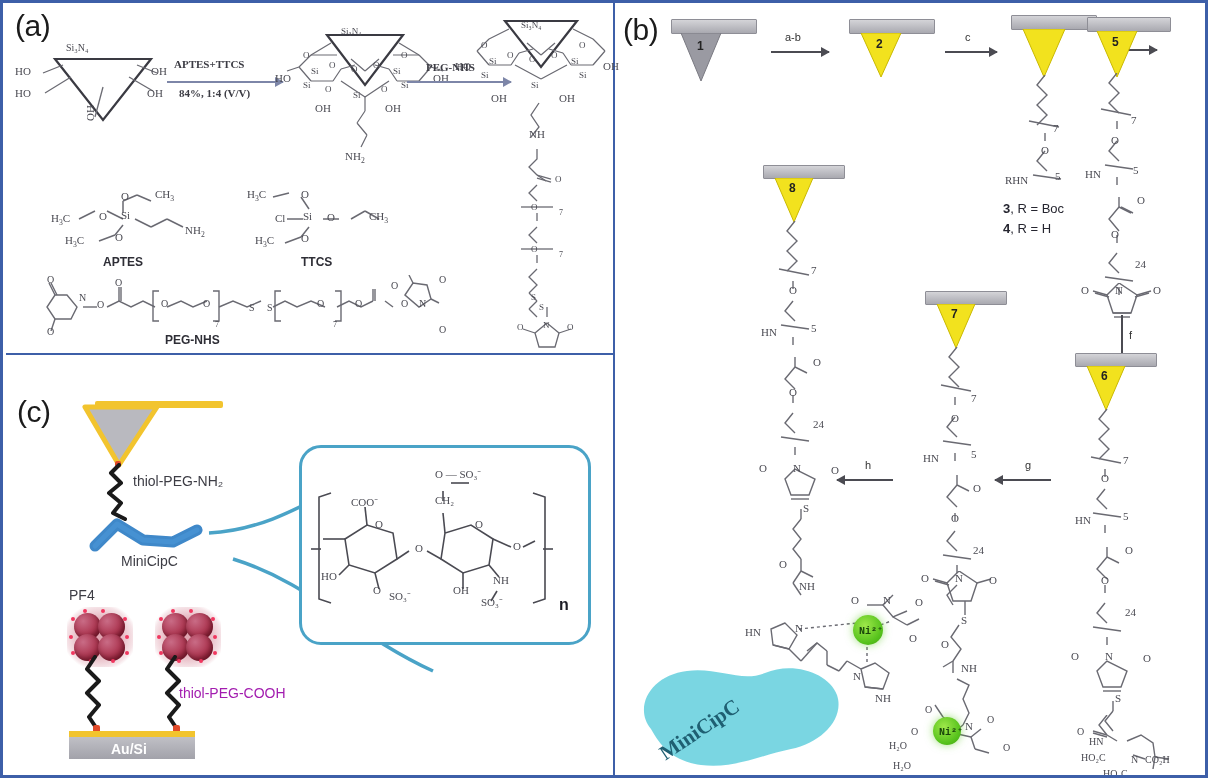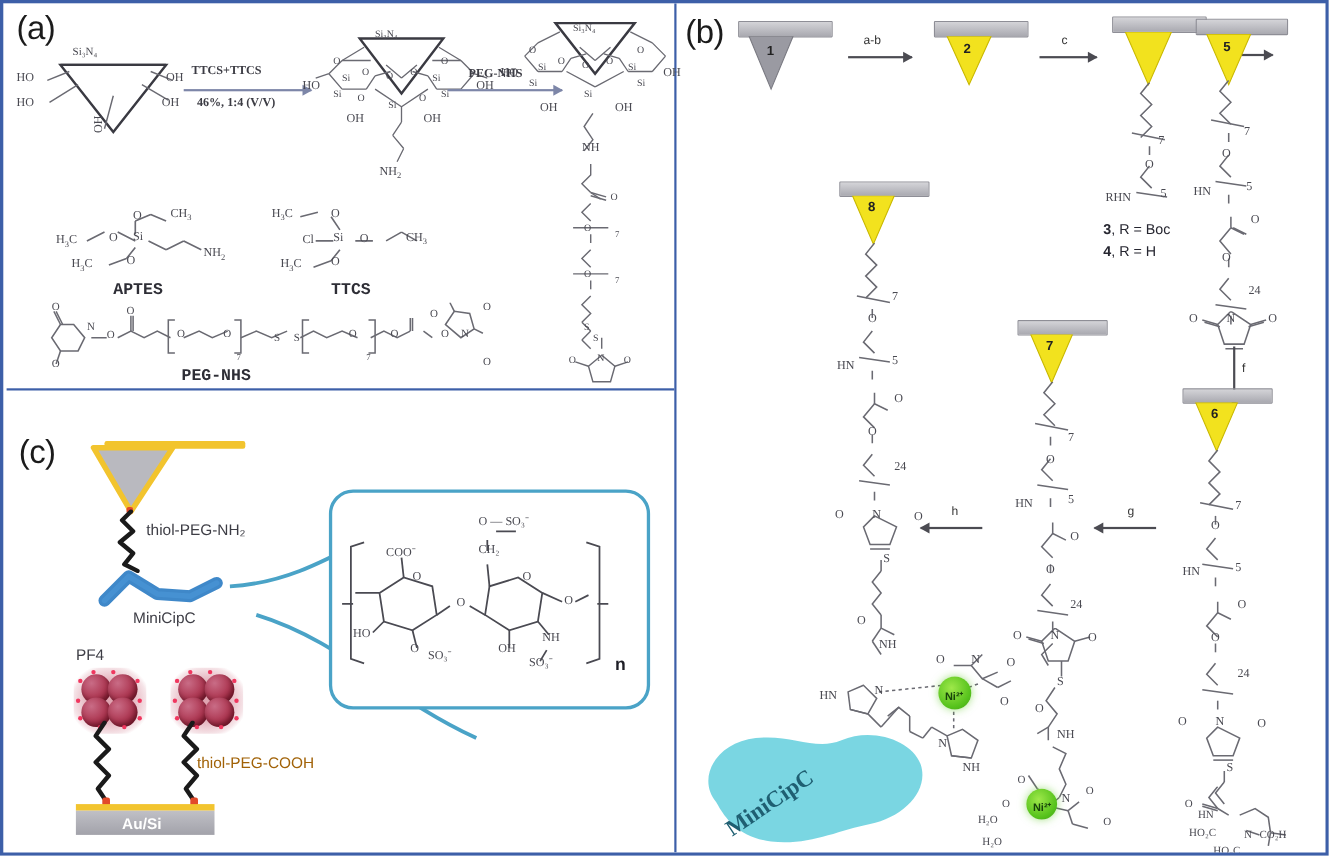--- a/index.html
+++ b/index.html
@@ -154,44 +154,44 @@
     font-weight: bold;
   }
   .ni-circle {
     position: absolute;
     border-radius: 50%;
     background: radial-gradient(circle at 40% 35%, #9ee84a, #56c21c 65%, #3f9e12);
     box-shadow: 0 0 8px rgba(90,200,30,0.55);
   }
   .ni-label {
     position: absolute;
-    font-family: Liberation Sans, sans-serif;
+    font-family: Liberation Mono, monospace;
     font-size: 10px;
     font-weight: bold;
     color: #18440a;
     white-space: nowrap;
   }
   #minicipc-blob {
     position: absolute;
   }
   #minicipc-text {
     position: absolute;
     font-family: "Liberation Serif", serif;
     font-size: 21px;
     font-weight: bold;
     color: #1f5f72;
     transform: rotate(-34deg);
     transform-origin: 0 0;
     white-space: nowrap;
   }
   .mol-label {
     position: absolute;
-    font-family: Liberation Mono, monospace;
+    font-family: Liberation Sans, sans-serif;
     font-weight: bold;
-    font-size: 15px;
+    font-size: 12px;
     color: #2e2e36;
     white-space: nowrap;
   }
   .cmp-label {
     position: absolute;
     font-family: "Liberation Sans", sans-serif;
     font-size: 13px;
     color: #262630;
     white-space: nowrap;
   }
@@ -226,22 +226,22 @@
     <line x1="70" y1="62" x2="62" y2="92" stroke="#6a6a72" stroke-width="1.3"></line>
   </svg>
   <div class="ct s10" style="left:63px; top:40px;">Si₃N₄</div>
   <div class="ct s11" style="left:12px; top:63px;">HO</div>
   <div class="ct s11" style="left:12px; top:85px;">HO</div>
   <div class="ct s11" style="left:148px; top:63px;">OH</div>
   <div class="ct s11" style="left:144px; top:85px;">OH</div>
   <div class="ct s11" style="left:82px; top:118px; transform:rotate(-90deg); transform-origin:0 0;">OH</div>
 
   <div class="rxn-arrow" style="left:164px; top:78px; width:116px;"></div>
-  <div class="cond-top" style="left:171px; top:55px;">TTCS+TTCS</div>
-  <div class="cond-bot" style="left:176px; top:84px;">46%, 1:4 (V/V)</div>
+  <div class="cond-top" style="left:171px; top:55px;">APTES+TTCS</div>
+  <div class="cond-bot" style="left:176px; top:84px;">84%, 1:4 (V/V)</div>
 
   <svg style="position:absolute;left:278px;top:16px;" width="168" height="150">
     <polygon points="46,16 122,16 84,66" fill="#ffffff" stroke="#3a3a42" stroke-width="2.2"></polygon>
 
     <g stroke="#6a6a72" stroke-width="1.2" fill="none">
       <path d="M50,24 L30,36 M30,36 L18,48 M18,48 L30,62 M30,62 L52,62 M52,62 L60,50 M60,50 L74,46"></path>
       <path d="M118,24 L138,36 M138,36 L150,48 M150,48 L138,62 M138,62 L116,62 M116,62 L108,50 M108,50 L94,46"></path>
       <path d="M70,40 L84,52 M84,52 L98,40"></path>
       <path d="M60,62 L84,78 M108,62 L84,78"></path>
       <path d="M84,78 L84,92 M84,92 L76,104 M76,104 L86,116 M86,116 L80,128"></path>
@@ -479,21 +479,21 @@
     <div class="dot" style="left:4px;  top:44px;"></div>
     <div class="dot" style="left:22px; top:52px;"></div>
     <div class="dot" style="left:44px; top:52px;"></div>
     <div class="dot" style="left:58px; top:44px;"></div>
   </div>
   <svg style="position:absolute;left:158px;top:652px;" width="42" height="78">
     <path d="M14,2 L6,14 L18,26 L6,38 L18,50 L8,62 L16,74" stroke="#1a1a1a" stroke-width="4" fill="none" stroke-linejoin="round" stroke-linecap="round"></path>
   </svg>
   <div style="position:absolute;left:170px;top:722px;width:7px;height:8px;background:#e24a2a;border-radius:2px;"></div>
 
-  <div class="c-label" style="left:176px; top:682px; color:#a16207;">thiol-PEG-COOH</div>
+  <div class="c-label" style="left:176px; top:682px; color:#a21caf;">thiol-PEG-COOH</div>
 
   <div class="substrate-au" style="left:66px; top:728px; width:126px; height:6px;"></div>
   <div class="substrate-si" style="left:66px; top:734px; width:126px; height:22px;"></div>
   <div class="si-label" style="left:108px; top:738px;">Au/Si</div>
 
   <svg style="position:absolute;left:168px;top:430px;" width="300" height="300">
     <path d="M38,100 C120,96 170,40 260,16" stroke="#4aa3c7" stroke-width="3.5" fill="none"></path>
     <path d="M62,126 C140,150 180,200 262,238" stroke="#4aa3c7" stroke-width="3.5" fill="none"></path>
   </svg>
 

